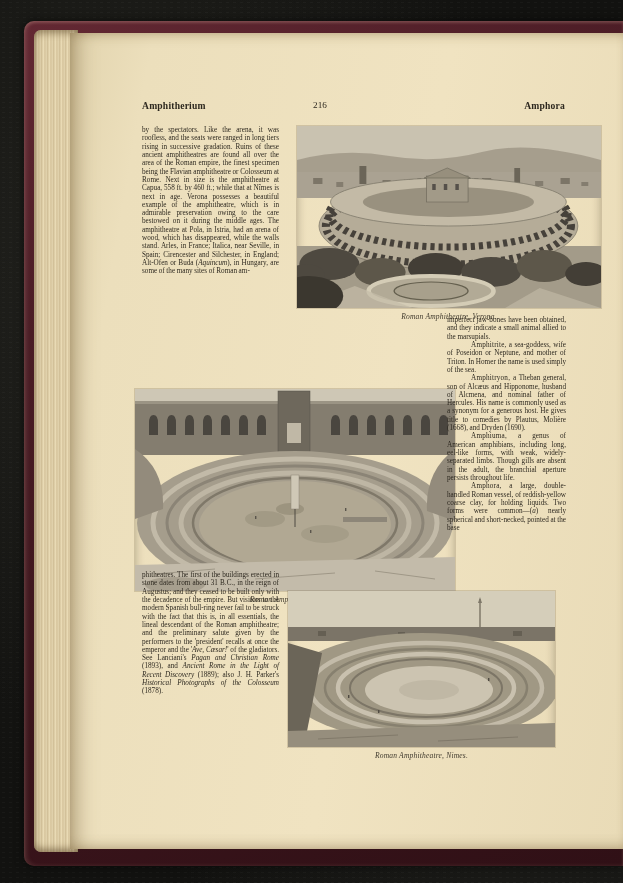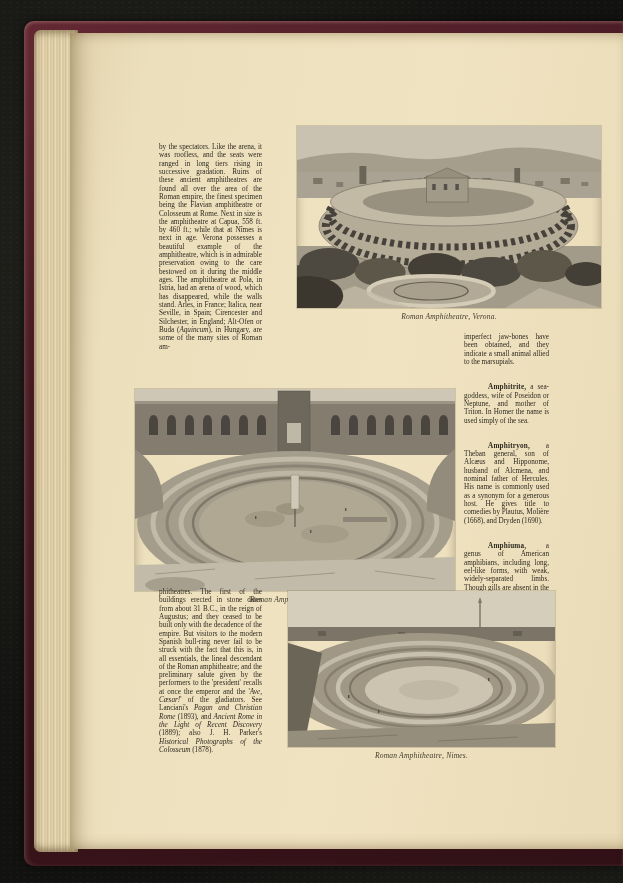--- a/index.html
+++ b/index.html
@@ -34,23 +34,23 @@
   }
   .content{position:absolute;left:72px;top:67px;width:423px;height:700px;color:#2d281f;}
   .runhead{position:relative;height:13px;}
   .runhead .lh{position:absolute;left:0;top:0;font-weight:bold;font-size:9.6px;letter-spacing:0.2px;}
   .runhead .pn{position:absolute;left:150px;top:0;width:56px;text-align:center;font-size:9.2px;}
   .runhead .rh{position:absolute;right:0;top:0;font-weight:bold;font-size:9.6px;letter-spacing:0.2px;}
   .textcol{
     position:absolute;font-size:7.2px;line-height:8.32px;text-align:justify;
     color:#2e2920;word-spacing:-0.2px;
   }
-  .para{margin:17px;text-align:justify;}
+  .para{margin:0;text-align:justify;}
   .para.indent{text-indent:8px;}
-  .bold{font-weight:bold;letter-spacing:0.2px;padding-left:16px;}
+  .bold{font-weight:normal;letter-spacing:0.2px;padding-left:16px;}
   .ital{font-style:italic;}
   .figure{position:absolute;}
   .photo{
     position:relative;overflow:hidden;
     box-shadow: inset 0 0 10px rgba(60,50,30,0.35), 0 0 0 1px rgba(120,105,75,0.25);
   }
   .photo::after{
     content:"";position:absolute;inset:0;pointer-events:none;
     background-image:radial-gradient(rgba(45,40,28,0.16) 0.5px, transparent 0.7px);
     background-size:2px 2px;
@@ -63,20 +63,25 @@
 </style>
 </head>
 <body>
 
 <div class="scene">
   <div class="cover"></div>
   <div class="stack"></div>
   <div class="page">
     <div class="content">
 
+      <div class="runhead">
+        <span class="lh">Amphitherium</span>
+        <span class="pn">216</span>
+        <span class="rh">Amphora</span>
+      </div>
 
       <div class="textcol" style="left:0;top:26px;width:137px;">
         <p class="para"><span>by the spectators. Like the arena, it was roofless, and the seats were ranged in long tiers rising in successive gradation. Ruins of these ancient amphitheatres are found all over the area of the Roman empire, the finest specimen being the Flavian amphitheatre or Colosseum at Rome. Next in size is the amphitheatre at Capua, 558 ft. by 460 ft.; while that at Nîmes is next in age. Verona possesses a beautiful example of the amphitheatre, which is in admirable preservation owing to the care bestowed on it during the middle ages. The amphitheatre at Pola, in Istria, had an arena of wood, which has disappeared, while the walls stand. Arles, in France; Italica, near Seville, in Spain; Cirencester and Silchester, in England; Alt-Ofen or Buda (</span><span class="ital">Aquincum</span><span>), in Hungary, are some of the many sites of Roman am-</span></p>
       </div>
 
       <div class="figure" style="left:155px;top:26px;width:304px;">
         <div class="photo" style="height:182px;">
           <svg viewBox="0 0 263 182" preserveAspectRatio="none">
             <rect width="263" height="58" fill="#c9c2b0"></rect>
             <path d="M0,34 Q40,22 80,30 T160,26 T263,34 L263,58 L0,58 Z" fill="#9d9585" opacity="0.8"></path>
@@ -168,20 +173,21 @@
           </svg>
         </div>
         <div class="caption">Roman Amphitheatre, Arles.</div>
       </div>
 
       <div class="textcol" style="left:305px;top:216px;width:119px;">
         <p class="para"><span>imperfect jaw-bones have been obtained, and they indicate a small animal allied to the marsupials.</span></p>
         <p class="para indent"><span class="bold">Amphitrite,</span><span> a sea-goddess, wife of Poseidon or Neptune, and mother of Triton.  In Homer the name is used simply of the sea.</span></p>
         <p class="para indent"><span class="bold">Amphitryon,</span><span> a Theban general, son of Alcæus and Hipponome, husband of Alcmena, and nominal father of Hercules.  His name is commonly used as a synonym for a generous host.  He gives title to comedies by Plautus, Molière (1668), and Dryden (1690).</span></p>
         <p class="para indent"><span class="bold">Amphiuma,</span><span> a genus of American amphibians, including long, eel-like forms, with weak, widely-separated limbs.  Though gills are absent in the adult, the branchial aperture persists throughout life.</span></p>
+        <p class="para indent"><span class="bold">Amphora,</span><span> a large, double-handled Roman vessel, of reddish-yellow coarse clay, for holding liquids.  Two forms were common—(</span><span class="ital">a</span><span>) nearly spherical and short-necked, pointed at the base</span></p>
       </div>
 
       <div class="textcol" style="left:0;top:471px;width:137px;">
         <p class="para"><span>phitheatres.  The first of the buildings erected in stone dates from about 31 B.C., in the reign of Augustus; and they ceased to be built only with the decadence of the empire.  But visitors to the modern Spanish bull-ring never fail to be struck with the fact that this is, in all essentials, the lineal descendant of the Roman amphitheatre; and the preliminary salute given by the performers to the 'president' recalls at once the emperor and the '</span><span class="ital">Ave, Cæsar!</span><span>' of the gladiators.  See Lanciani's </span><span class="ital">Pagan and Christian Rome</span><span> (1893), and </span><span class="ital">Ancient Rome in the Light of Recent Discovery</span><span> (1889); also J. H. Parker's </span><span class="ital">Historical Photographs of the Colosseum</span><span> (1878).</span></p>
       </div>
 
       <div class="figure" style="left:146px;top:491px;width:267px;">
         <div class="photo" style="height:156px;">
           <svg viewBox="0 0 267 156" preserveAspectRatio="none">
             <rect width="267" height="44" fill="#d5ceba"></rect>

